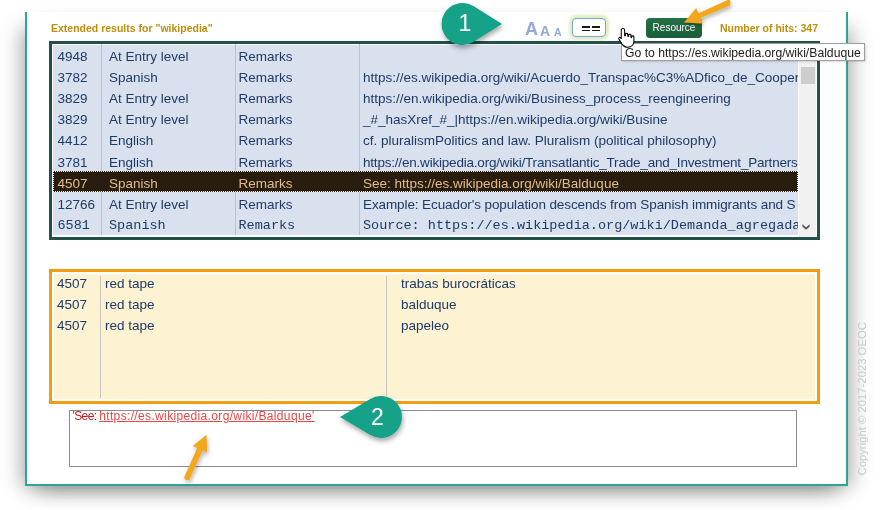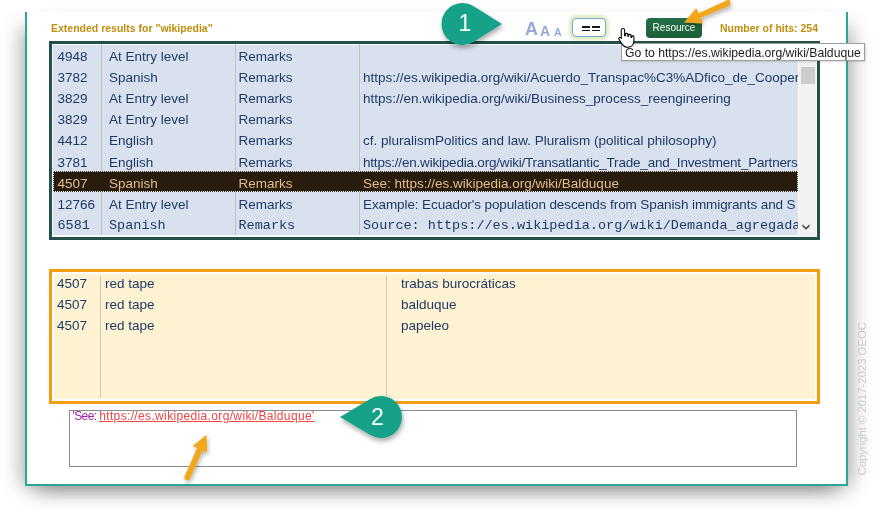--- a/index.html
+++ b/index.html
@@ -52,35 +52,35 @@
   
   #ybox { left:49px; top:269px; width:771px; height:134.5px;
     border:3px solid #f59d10; background:#fdf2d2; box-shadow:inset 0 0 0 2px #ffffff; }
   .yrow { position:absolute; left:0; width:763px; height:21px; font-size:13.5px; color:#1e3a67; white-space:nowrap; overflow:hidden; }
   .yrow span { position:absolute; top:2px; }
   .y1 { left:3px; } .y2 { left:51px; } .y3 { left:347px; }
 
   
   #wbox { left:69px; top:410px; width:728px; height:57px; background:#ffffff; border:1px solid #8c8c8c;
     font-size:12px; padding:0 0 0 2.5px; line-height:11.5px; white-space:nowrap; }
-  #wbox .pre { color:#a21caf; letter-spacing:-0.6px; }
+  #wbox .pre { color:#b91c1c; letter-spacing:-0.6px; }
   #wbox a { color:#ef4444; text-decoration:underline; letter-spacing:0.35px; }
 
   
   #copy { left:787px; top:393px; width:151px; height:14px;
     transform:rotate(-90deg); transform-origin:center;
     color:#c3cdc9; font-size:11.3px; text-align:center; white-space:nowrap; }
 </style>
 </head>
 <body>
 <div id="stage">
   <div id="panel" class="abs"></div>
 
   <div class="abs gold" style="left:51px; top:21.8px;">Extended results for "wikipedia"</div>
-  <div class="abs gold" style="left:720px; top:21.8px;">Number of hits: 254</div>
+  <div class="abs gold" style="left:720px; top:21.8px;">Number of hits: 347</div>
 
   <div class="abs fA" style="left:525px; top:18.5px; font-size:18px;">A</div>
   <div class="abs fA" style="left:540px; top:22.5px; font-size:14px;">A</div>
   <div class="abs fA" style="left:554px; top:26px; font-size:10.5px;">A</div>
 
   <div id="eqbtn" class="abs">
     <div class="eqbar" style="left:9px;  top:7px;  width:7.6px;"></div>
     <div class="eqbar" style="left:19px; top:7px;  width:7.6px;"></div>
     <div class="eqbar" style="left:9px;  top:10.6px; width:7.6px;"></div>
     <div class="eqbar" style="left:19px; top:10.6px; width:7.6px;"></div>
@@ -128,20 +128,21 @@
       <div class="trow" style="top:42.4px;">
           <span class="c1">3829</span>
           <span class="c2">At Entry level</span>
           <span class="c3">Remarks</span>
           <span class="c4">https://en.wikipedia.org/wiki/Business_process_reengineering</span>
         </div>
       <div class="trow" style="top:63.6px;">
           <span class="c1">3829</span>
           <span class="c2">At Entry level</span>
           <span class="c3">Remarks</span>
+          <span class="c4">_#_hasXref_#_|https://en.wikipedia.org/wiki/Busine</span>
         </div>
       <div class="trow" style="top:84.8px;">
           <span class="c1">4412</span>
           <span class="c2">English</span>
           <span class="c3">Remarks</span>
           <span class="c4">cf. pluralismPolitics and law. Pluralism (political philosophy)</span>
         </div>
       <div class="trow" style="top:106px;">
           <span class="c1">3781</span>
           <span class="c2">English</span>

